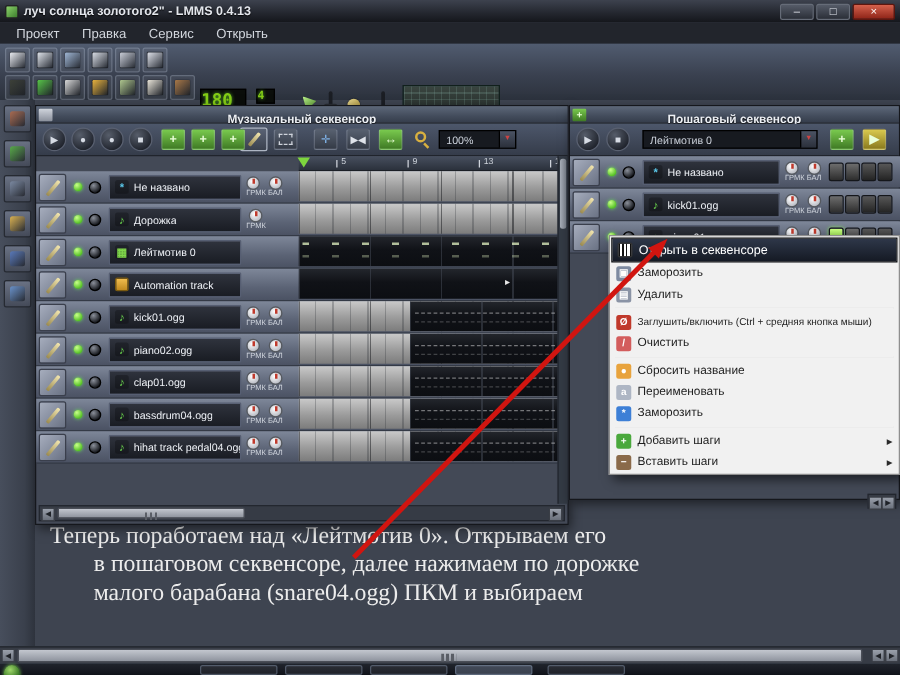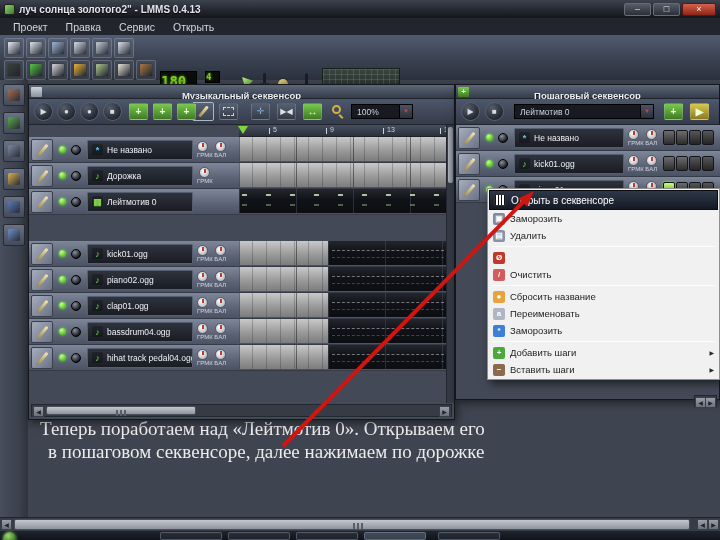--- a/index.html
+++ b/index.html
@@ -146,21 +146,21 @@
   .cicon{width:12px;height:12px;border-radius:2px;flex:none;display:flex;align-items:center;
     justify-content:center;font-size:8px;color:#fff;font-weight:bold;}
   .ic-piano{background:repeating-linear-gradient(90deg,#111 0 1px,#fff 1px 3px);border:1px solid #333;}
   .csep{height:1px;background:#c4c4c4;border-bottom:1px solid #fdfdfd;margin:2px 3px;}
   .carrow{margin-left:auto;font-size:6px;color:#2a2a2a;}
 
   
   .caption{position:absolute;left:40px;top:417px;width:490px;z-index:8;
     font-family:"Liberation Serif",serif;font-size:19px;color:#ececec;line-height:23px;}
   .caption .cline{white-space:nowrap;}
-  .caption .ind{padding-left:8px;}
+  .caption .ind{padding-left:8px;margin-left:27px;}
 
   
   .mainscroll{position:absolute;left:0;top:517px;width:720px;height:14px;background:#363b45;
     border-top:1px solid #20242b;z-index:6;}
   .taskbar{position:absolute;left:0;top:531px;width:720px;height:9px;
     background:linear-gradient(180deg,#20242c,#10131a);z-index:6;}
   .orb{position:absolute;left:3px;top:1px;width:13px;height:13px;border-radius:50%;
     background:radial-gradient(circle at 40% 30%,#9fd86a,#2e6d1e 70%);box-shadow:0 0 3px #7c5;}
   .tb-item{position:absolute;top:1px;width:62px;height:8px;border:1px solid rgba(160,180,210,.35);
     border-radius:2px;background:rgba(255,255,255,.06);}
@@ -366,20 +366,34 @@
         <div class="knob-d"></div>
         <div class="plate" style="width: 106px;">
           <div class="t-ic" style="color: rgb(127, 214, 74); background: rgba(0, 0, 0, 0.25);">▦</div>
           <div style="overflow: hidden;">Лейтмотив 0</div>
         </div>
         <div class="t-cell t-dark" style="left: 210px; right: 0px;">
           <div class="bbm" style="top: 5px;"></div>
           <div class="bbm" style="top: 15px; opacity: 0.45;"></div>
         </div>
       </div>
+      <div class="trow" style="top: 78px; width: 419px;">
+        <div class="grip">
+          <div class="wand"></div>
+        </div>
+        <div class="led"></div>
+        <div class="knob-d"></div>
+        <div class="plate" style="width: 106px;">
+          <div class="t-ic ic-folder"></div>
+          <div style="overflow: hidden;">Automation track</div>
+        </div>
+        <div class="t-cell t-dark" style="left: 210px; right: 0px;">
+          <div style="position: absolute; right: 40px; top: 6px; color: rgb(232, 232, 232); font-size: 8px;">▸</div>
+        </div>
+      </div>
       <div class="trow" style="top: 104px; width: 419px;">
         <div class="grip">
           <div class="wand"></div>
         </div>
         <div class="led"></div>
         <div class="knob-d"></div>
         <div class="plate" style="width: 106px;">
           <div class="t-ic" style="color: rgb(109, 219, 79); background: rgba(0, 0, 0, 0.25);">♪</div>
           <div style="overflow: hidden;">kick01.ogg</div>
         </div>
@@ -642,20 +656,21 @@
       <div class="cicon" style="background: rgb(125, 138, 160);">▣</div>
       <div>Заморозить</div>
     </div>
     <div class="citem">
       <div class="cicon" style="background: rgb(138, 147, 165);">▤</div>
       <div>Удалить</div>
     </div>
     <div class="csep"></div>
     <div class="citem small">
       <div class="cicon" style="background: rgb(192, 57, 43);">Ø</div>
+      <div>Заглушить/включить (Ctrl + средняя кнопка мыши)</div>
     </div>
     <div class="citem">
       <div class="cicon" style="background: rgb(211, 93, 93);">/</div>
       <div>Очистить</div>
     </div>
     <div class="csep"></div>
     <div class="citem">
       <div class="cicon" style="background: rgb(232, 163, 61);">●</div>
       <div>Сбросить название</div>
     </div>
@@ -676,20 +691,21 @@
     <div class="citem">
       <div class="cicon" style="background: rgb(138, 106, 74);">−</div>
       <div>Вставить шаги</div>
       <div class="carrow">▶</div>
     </div>
   </div>
 
 <div class="caption" id="caption">
     <div class="cline">Теперь поработаем над «Лейтмотив 0». Открываем его</div>
     <div class="cline ind">в пошаговом секвенсоре, далее нажимаем по дорожке</div>
+    <div class="cline ind">малого барабана (snare04.ogg) ПКМ и выбираем</div>
   </div>
 
 <div class="mainscroll">
   <div class="harrow" style="left:1px;">◀</div>
   <div class="hthumb" style="left:14px;width:676px;">
       <div class="hgrip" style="left:338px;"></div>
     </div>
   <div class="harrow" style="right:12px;">◀</div>
   <div class="harrow" style="right:1px;">▶</div>
 </div>

